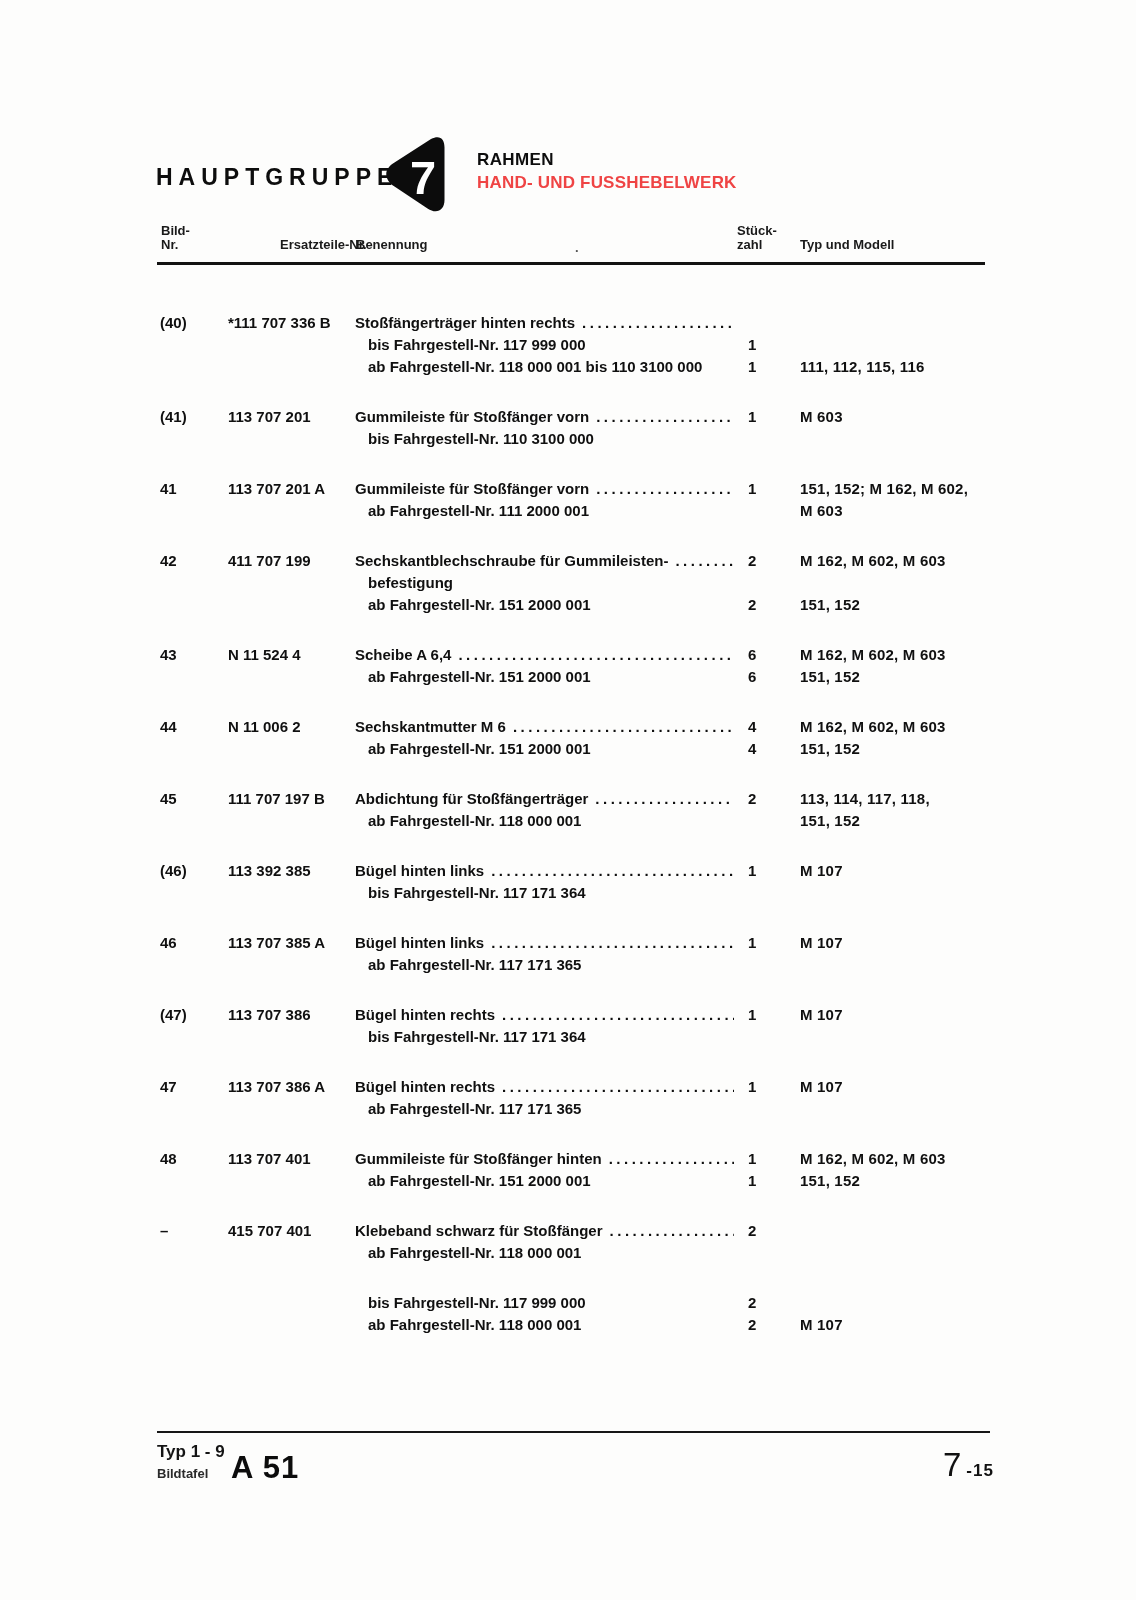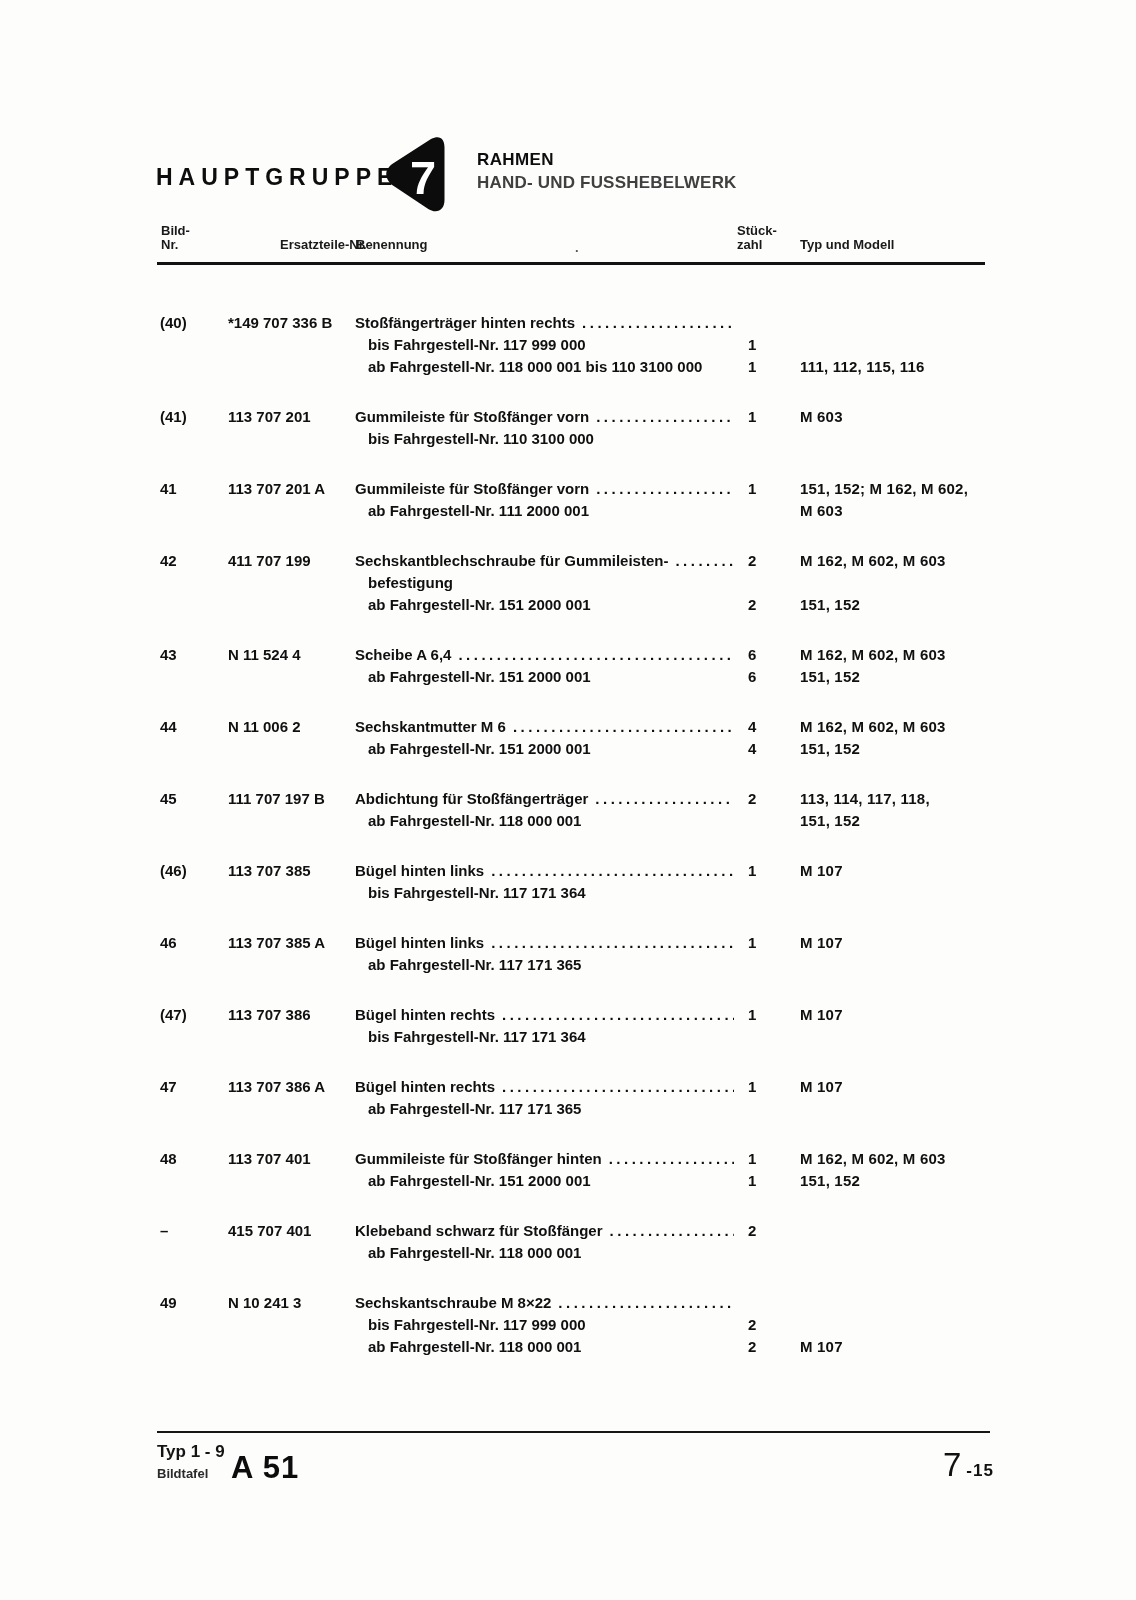--- a/index.html
+++ b/index.html
@@ -23,21 +23,21 @@
     font-size:23px; font-weight:bold; letter-spacing:6px;
     color:#0d0d0d; white-space:nowrap;
   }
   .group-badge { position:absolute; left:386px; top:136px; width:60px; height:78px; }
   .title-line1 {
     position:absolute; left:477px; top:150px;
     font-size:17px; font-weight:bold; letter-spacing:0.4px; color:#0d0d0d;
   }
   .title-line2 {
     position:absolute; left:477px; top:173px;
-    font-size:17px; font-weight:bold; letter-spacing:0.2px; color:#404040;
+    font-size:17px; font-weight:bold; letter-spacing:0.2px; color:#ef4444;
   }
 
   
   .colhead { position:absolute; font-size:13px; font-weight:bold; color:#1a1a1a; line-height:14px; }
   .col-bild   { left:161px; top:224px; }
   .col-ersatz { left:232px; top:238px;margin-left:48px; }
   .col-benenn { left:356px; top:238px; }
   .col-stueck { left:737px; top:224px; }
   .col-typ    { left:800px; top:238px; }
   .dot-artifact { position:absolute; left:575px; top:240px; font-size:13px; font-weight:bold; color:#555; }
@@ -118,21 +118,21 @@
     <div>Stück-</div>
     <div>zahl</div>
   </div>
   <div class="colhead col-typ">Typ und Modell</div>
   <div class="header-rule"></div>
 
   <div class="parts-table">
       <div class="row">
         <div class="line">
           <div class="cell cell-bild">(40)</div>
-          <div class="cell cell-part">*149 707 336 B</div>
+          <div class="cell cell-part">*111 707 336 B</div>
           <div class="cell cell-desc">
             <span class="txt">Stoßfängerträger hinten rechts</span>
             <span class="leader"></span>
           </div>
           <div class="cell cell-qty"></div>
           <div class="cell cell-models"></div>
         </div>
         <div class="line">
           <div class="cell cell-bild"></div>
           <div class="cell cell-part"></div>
@@ -283,21 +283,21 @@
           <div class="cell cell-desc indent">
             <span class="txt">ab Fahrgestell-Nr. 118 000 001</span>
           </div>
           <div class="cell cell-qty"></div>
           <div class="cell cell-models">151, 152</div>
         </div>
       </div>
       <div class="row">
         <div class="line">
           <div class="cell cell-bild">(46)</div>
-          <div class="cell cell-part">113 707 385</div>
+          <div class="cell cell-part">113 392 385</div>
           <div class="cell cell-desc">
             <span class="txt">Bügel hinten links</span>
             <span class="leader"></span>
           </div>
           <div class="cell cell-qty">1</div>
           <div class="cell cell-models">M 107</div>
         </div>
         <div class="line">
           <div class="cell cell-bild"></div>
           <div class="cell cell-part"></div>
@@ -407,30 +407,20 @@
           <div class="cell cell-bild"></div>
           <div class="cell cell-part"></div>
           <div class="cell cell-desc indent">
             <span class="txt">ab Fahrgestell-Nr. 118 000 001</span>
           </div>
           <div class="cell cell-qty"></div>
           <div class="cell cell-models"></div>
         </div>
       </div>
       <div class="row">
-        <div class="line">
-          <div class="cell cell-bild">49</div>
-          <div class="cell cell-part">N 10 241 3</div>
-          <div class="cell cell-desc">
-            <span class="txt">Sechskantschraube M 8×22</span>
-            <span class="leader"></span>
-          </div>
-          <div class="cell cell-qty"></div>
-          <div class="cell cell-models"></div>
-        </div>
         <div class="line">
           <div class="cell cell-bild"></div>
           <div class="cell cell-part"></div>
           <div class="cell cell-desc indent">
             <span class="txt">bis Fahrgestell-Nr. 117 999 000</span>
           </div>
           <div class="cell cell-qty">2</div>
           <div class="cell cell-models"></div>
         </div>
         <div class="line">

